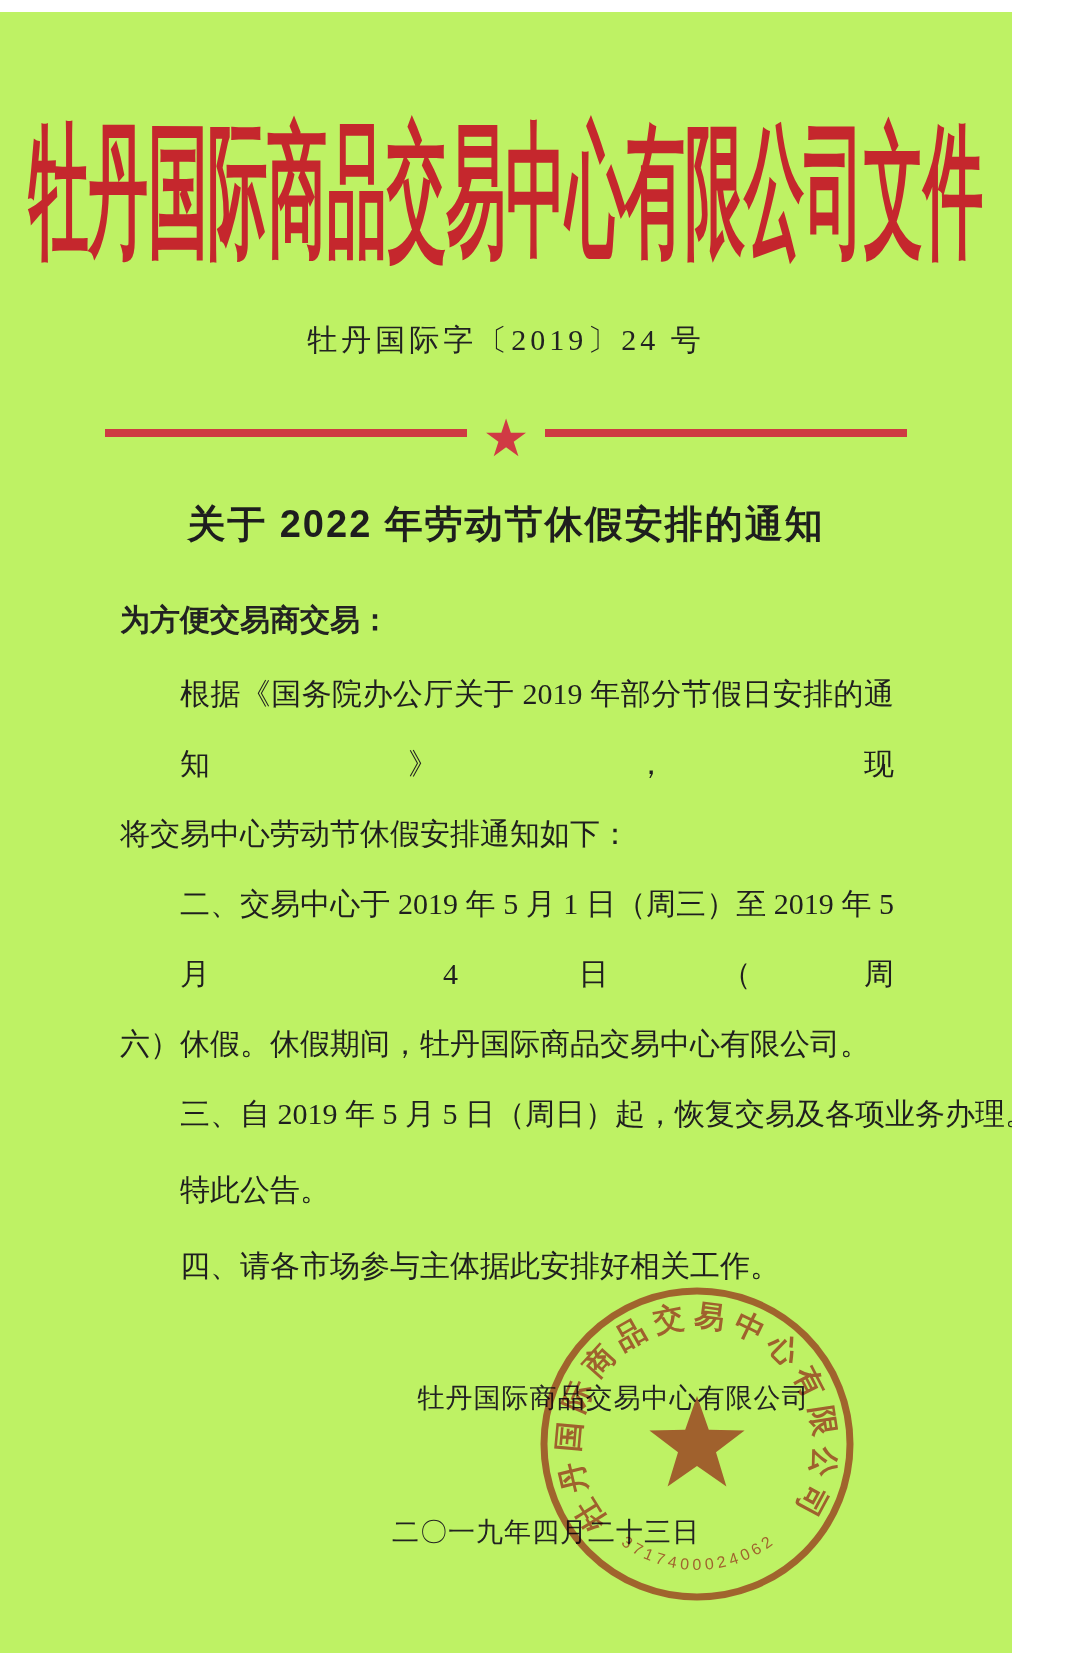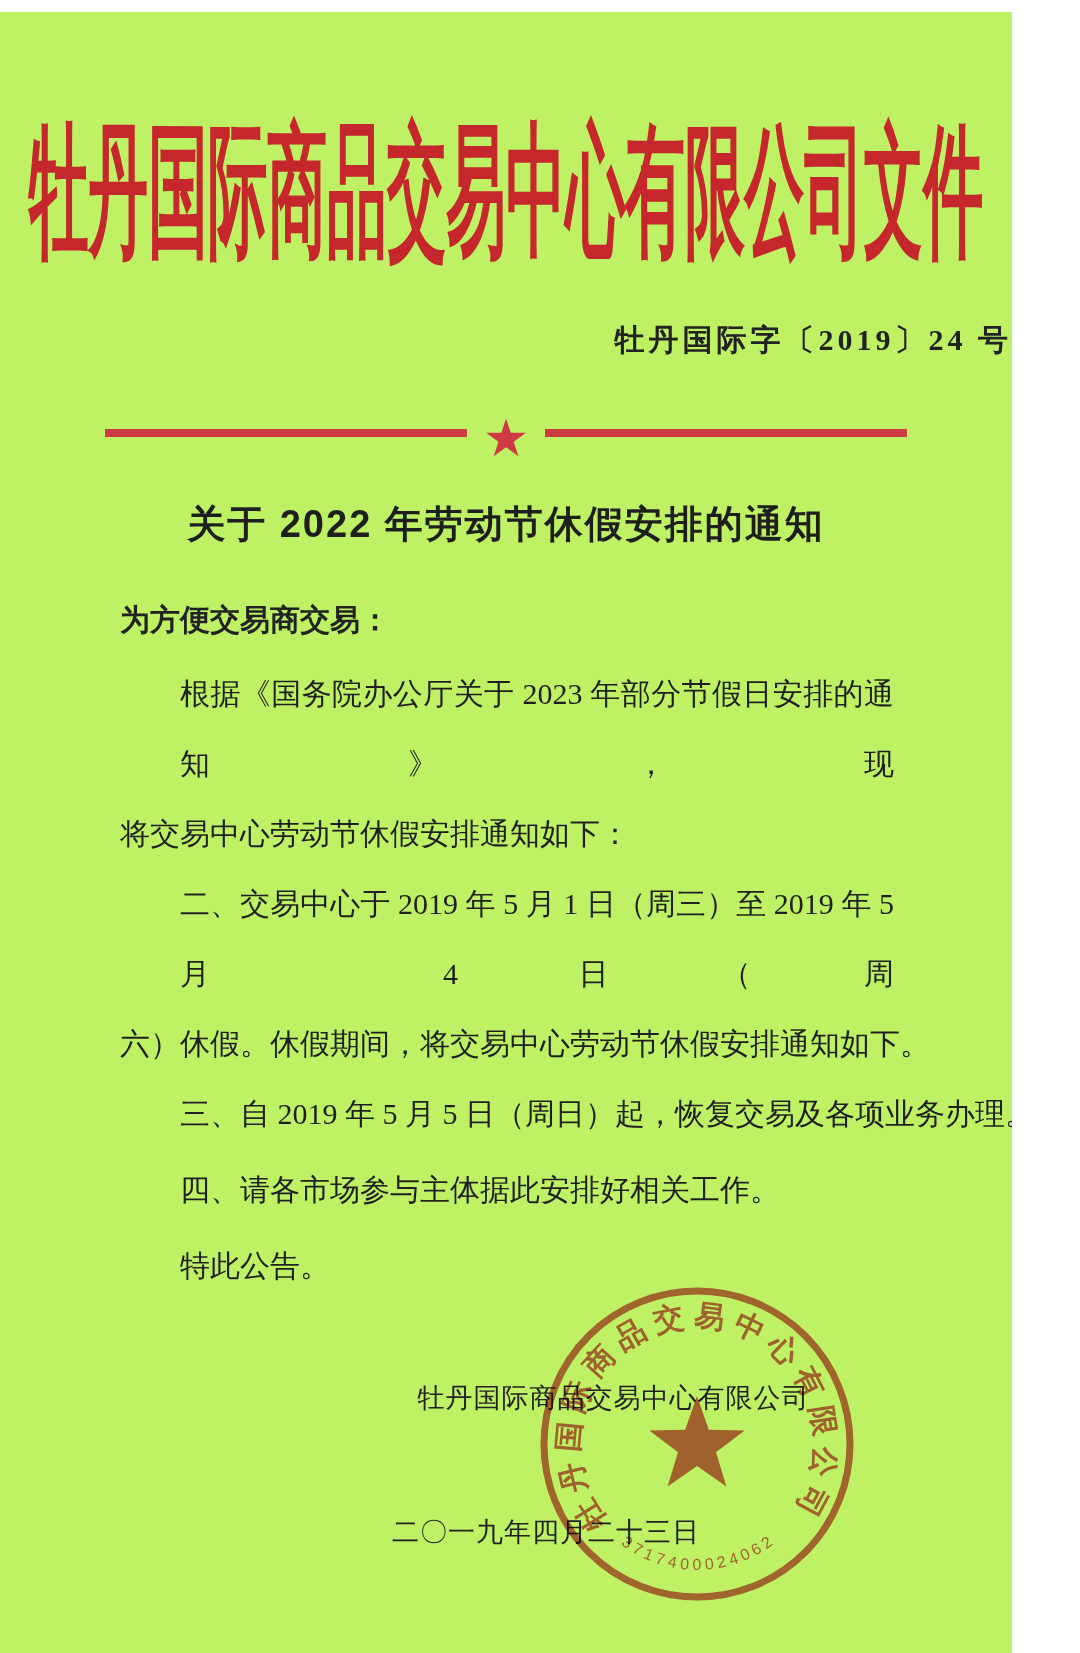--- a/index.html
+++ b/index.html
@@ -29,25 +29,24 @@
     color: #c5272d;
     white-space: nowrap;
     transform: scale(0.42, 1.02);
     transform-origin: center center;
     letter-spacing: 0px;
     font-family: "Liberation Serif", "DejaVu Serif", serif;
   }
 
   .doc-number {
     margin-top: 42px;
-    text-align: right;
+    text-align: center;
     font-size: 30px;
     letter-spacing: 4px;
     color: #222;
-    font-weight: bold;
   }
 
   
   .rule-row {
     margin: 52px 105px 0 105px;
     display: flex;
     align-items: center;
   }
   .rule-line {
     flex: 1;
@@ -145,27 +144,27 @@
     <div class="rule-line"></div>
     <div class="rule-star">★</div>
     <div class="rule-line"></div>
   </div>
 
   <div class="notice-title">关于 2022 年劳动节休假安排的通知</div>
 
   <div class="salutation">为方便交易商交易：</div>
 
   <div class="body-block">
-    <div class="body-line indent justify">根据《国务院办公厅关于 2023 年部分节假日安排的通知》，现</div>
+    <div class="body-line indent justify">根据《国务院办公厅关于 2019 年部分节假日安排的通知》，现</div>
     <div class="body-line">将交易中心劳动节休假安排通知如下：</div>
     <div class="body-line indent justify">二、交易中心于 2019 年 5 月 1 日（周三）至 2019 年 5 月 4 日（周</div>
-    <div class="body-line">六）休假。休假期间，将交易中心劳动节休假安排通知如下。</div>
+    <div class="body-line">六）休假。休假期间，牡丹国际商品交易中心有限公司。</div>
     <div class="body-line indent">三、自 2019 年 5 月 5 日（周日）起，恢复交易及各项业务办理。</div>
+    <div class="body-line indent gap-before">特此公告。</div>
     <div class="body-line indent gap-before">四、请各市场参与主体据此安排好相关工作。</div>
-    <div class="body-line indent gap-before">特此公告。</div>
   </div>
 
   <div class="signature-company">牡丹国际商品交易中心有限公司</div>
   <div class="signature-date">二〇一九年四月二十三日</div>
 
   <div class="seal-wrap">
     <svg width="340" height="340" viewBox="0 0 340 340" xmlns="http://www.w3.org/2000/svg" xmlns:xlink="http://www.w3.org/1999/xlink">
       <defs>
         <path id="sealTopArc" d="M 82.3 249 A 118 118 0 1 1 257.7 249" fill="none"></path>
         <path id="sealBottomArc" d="M 89 266.5 A 126 126 0 0 0 251 266.5" fill="none"></path>

